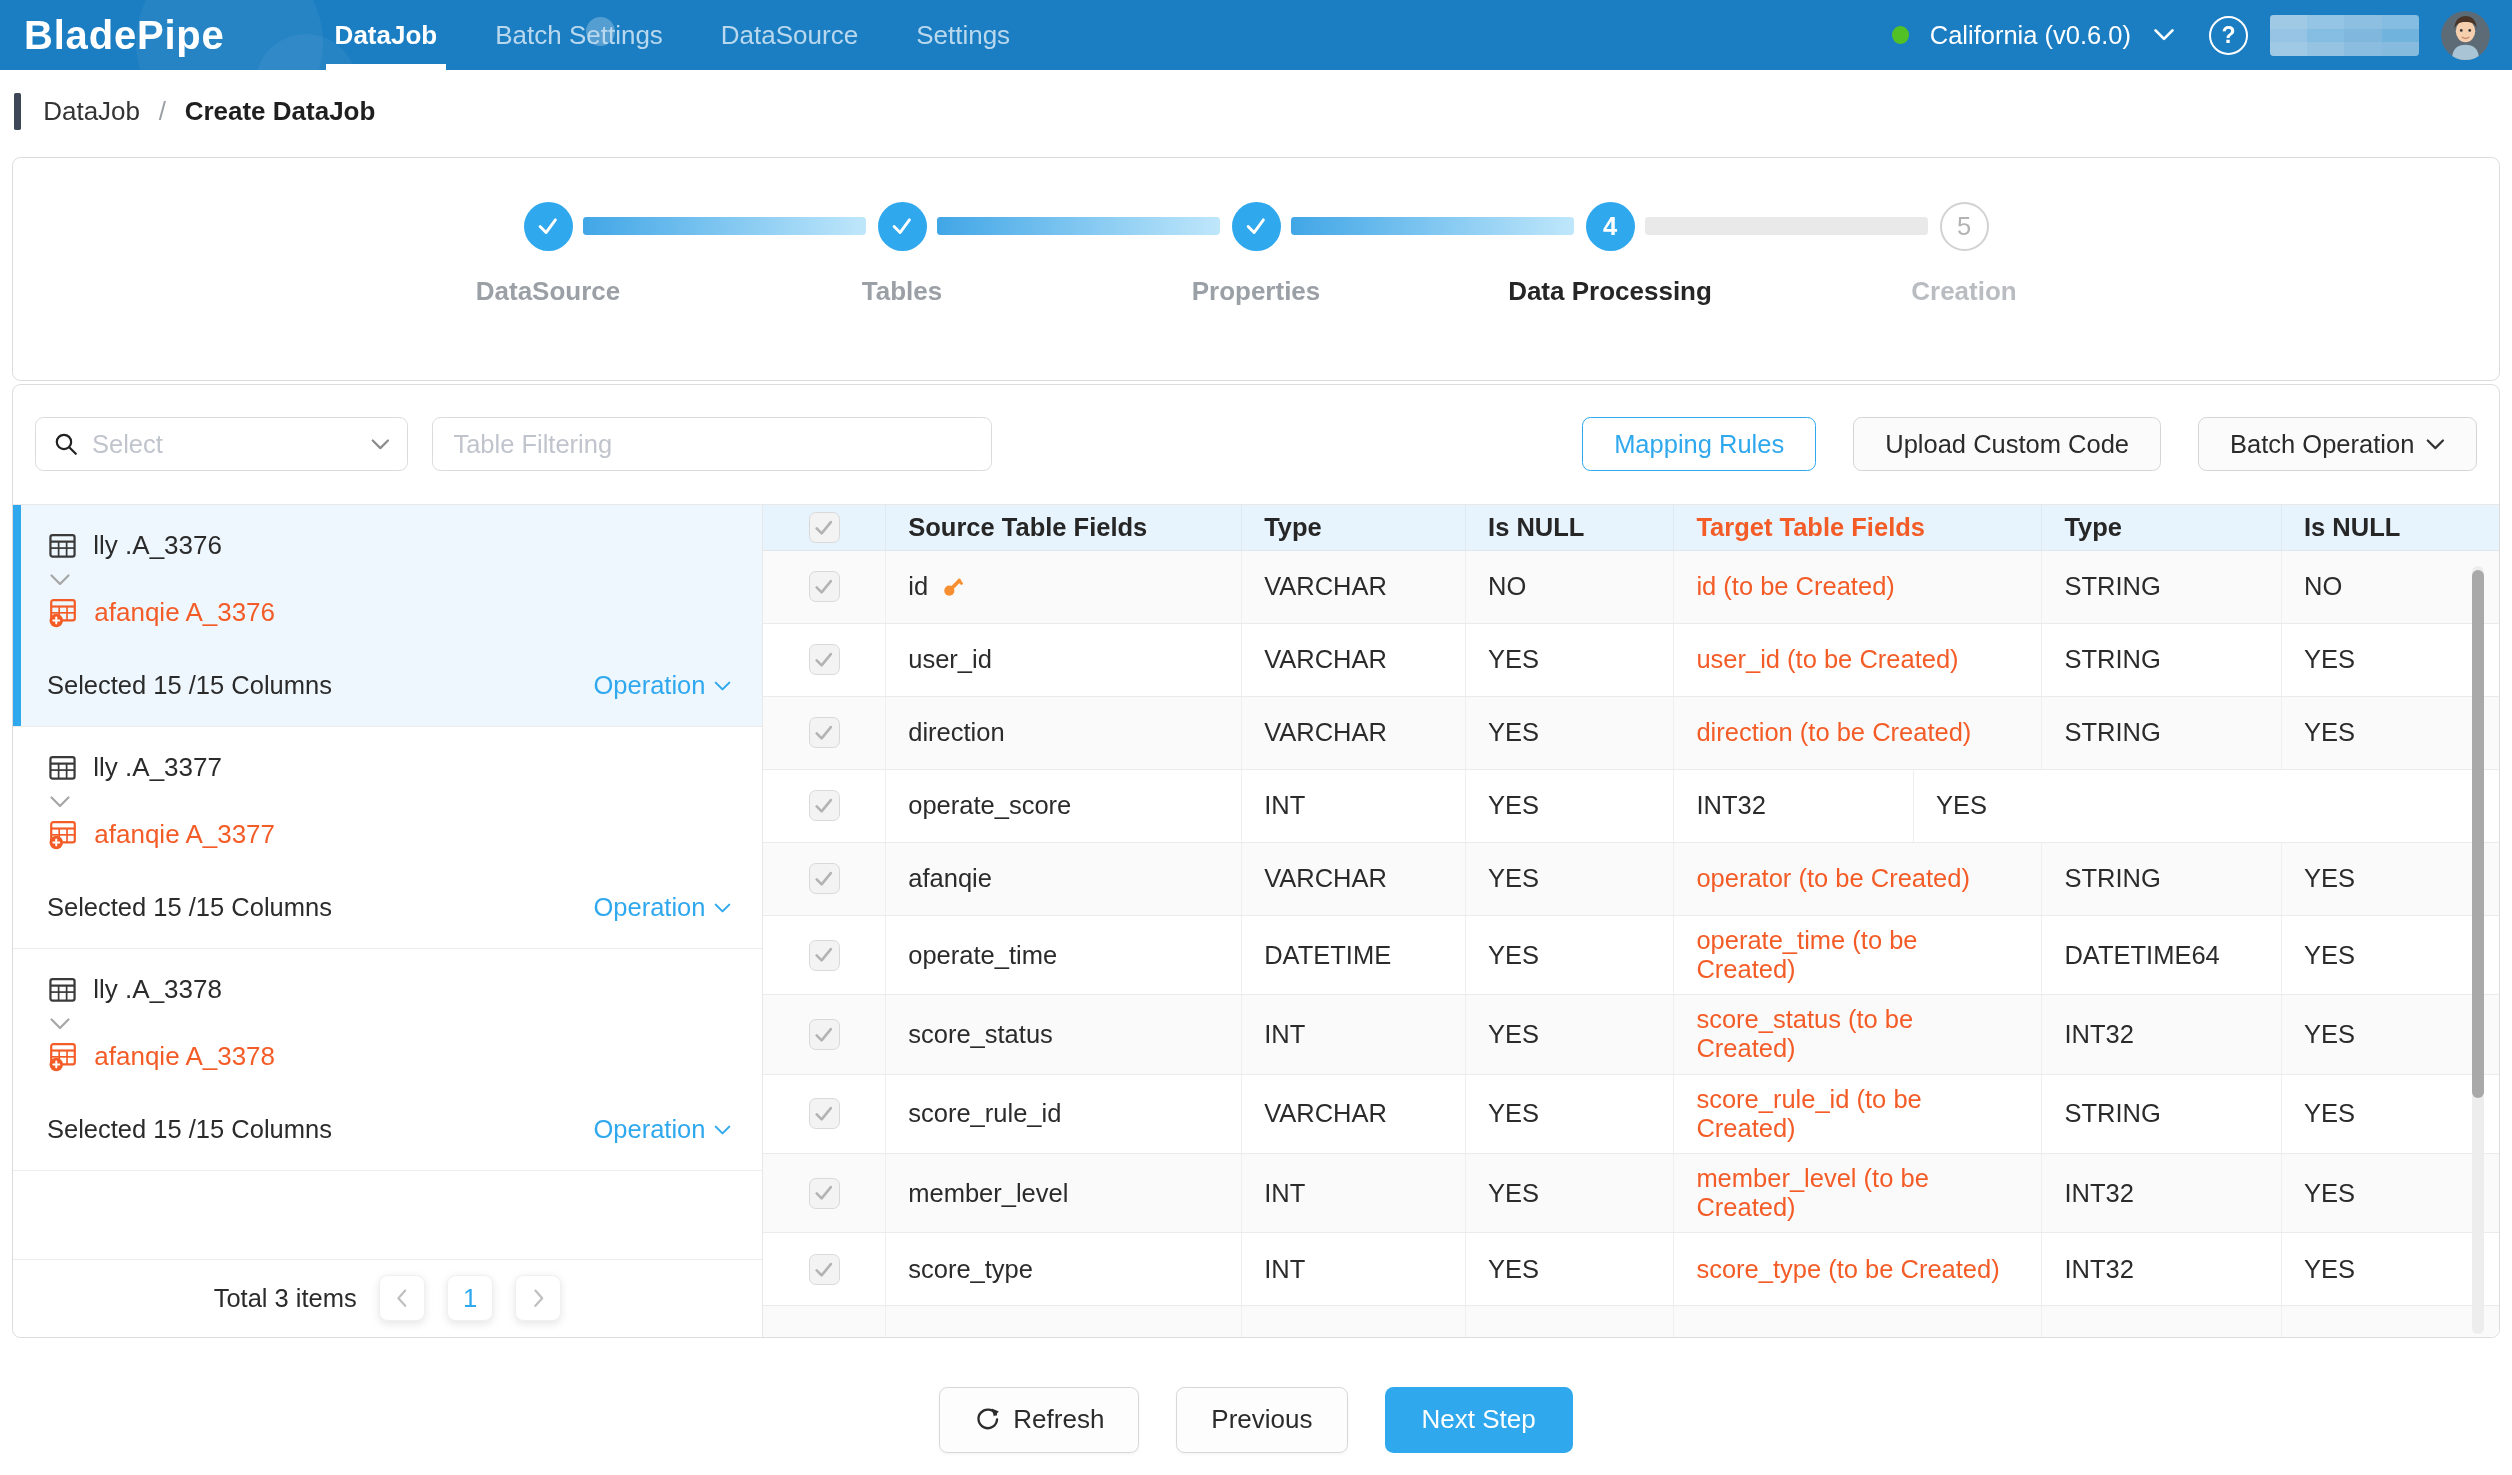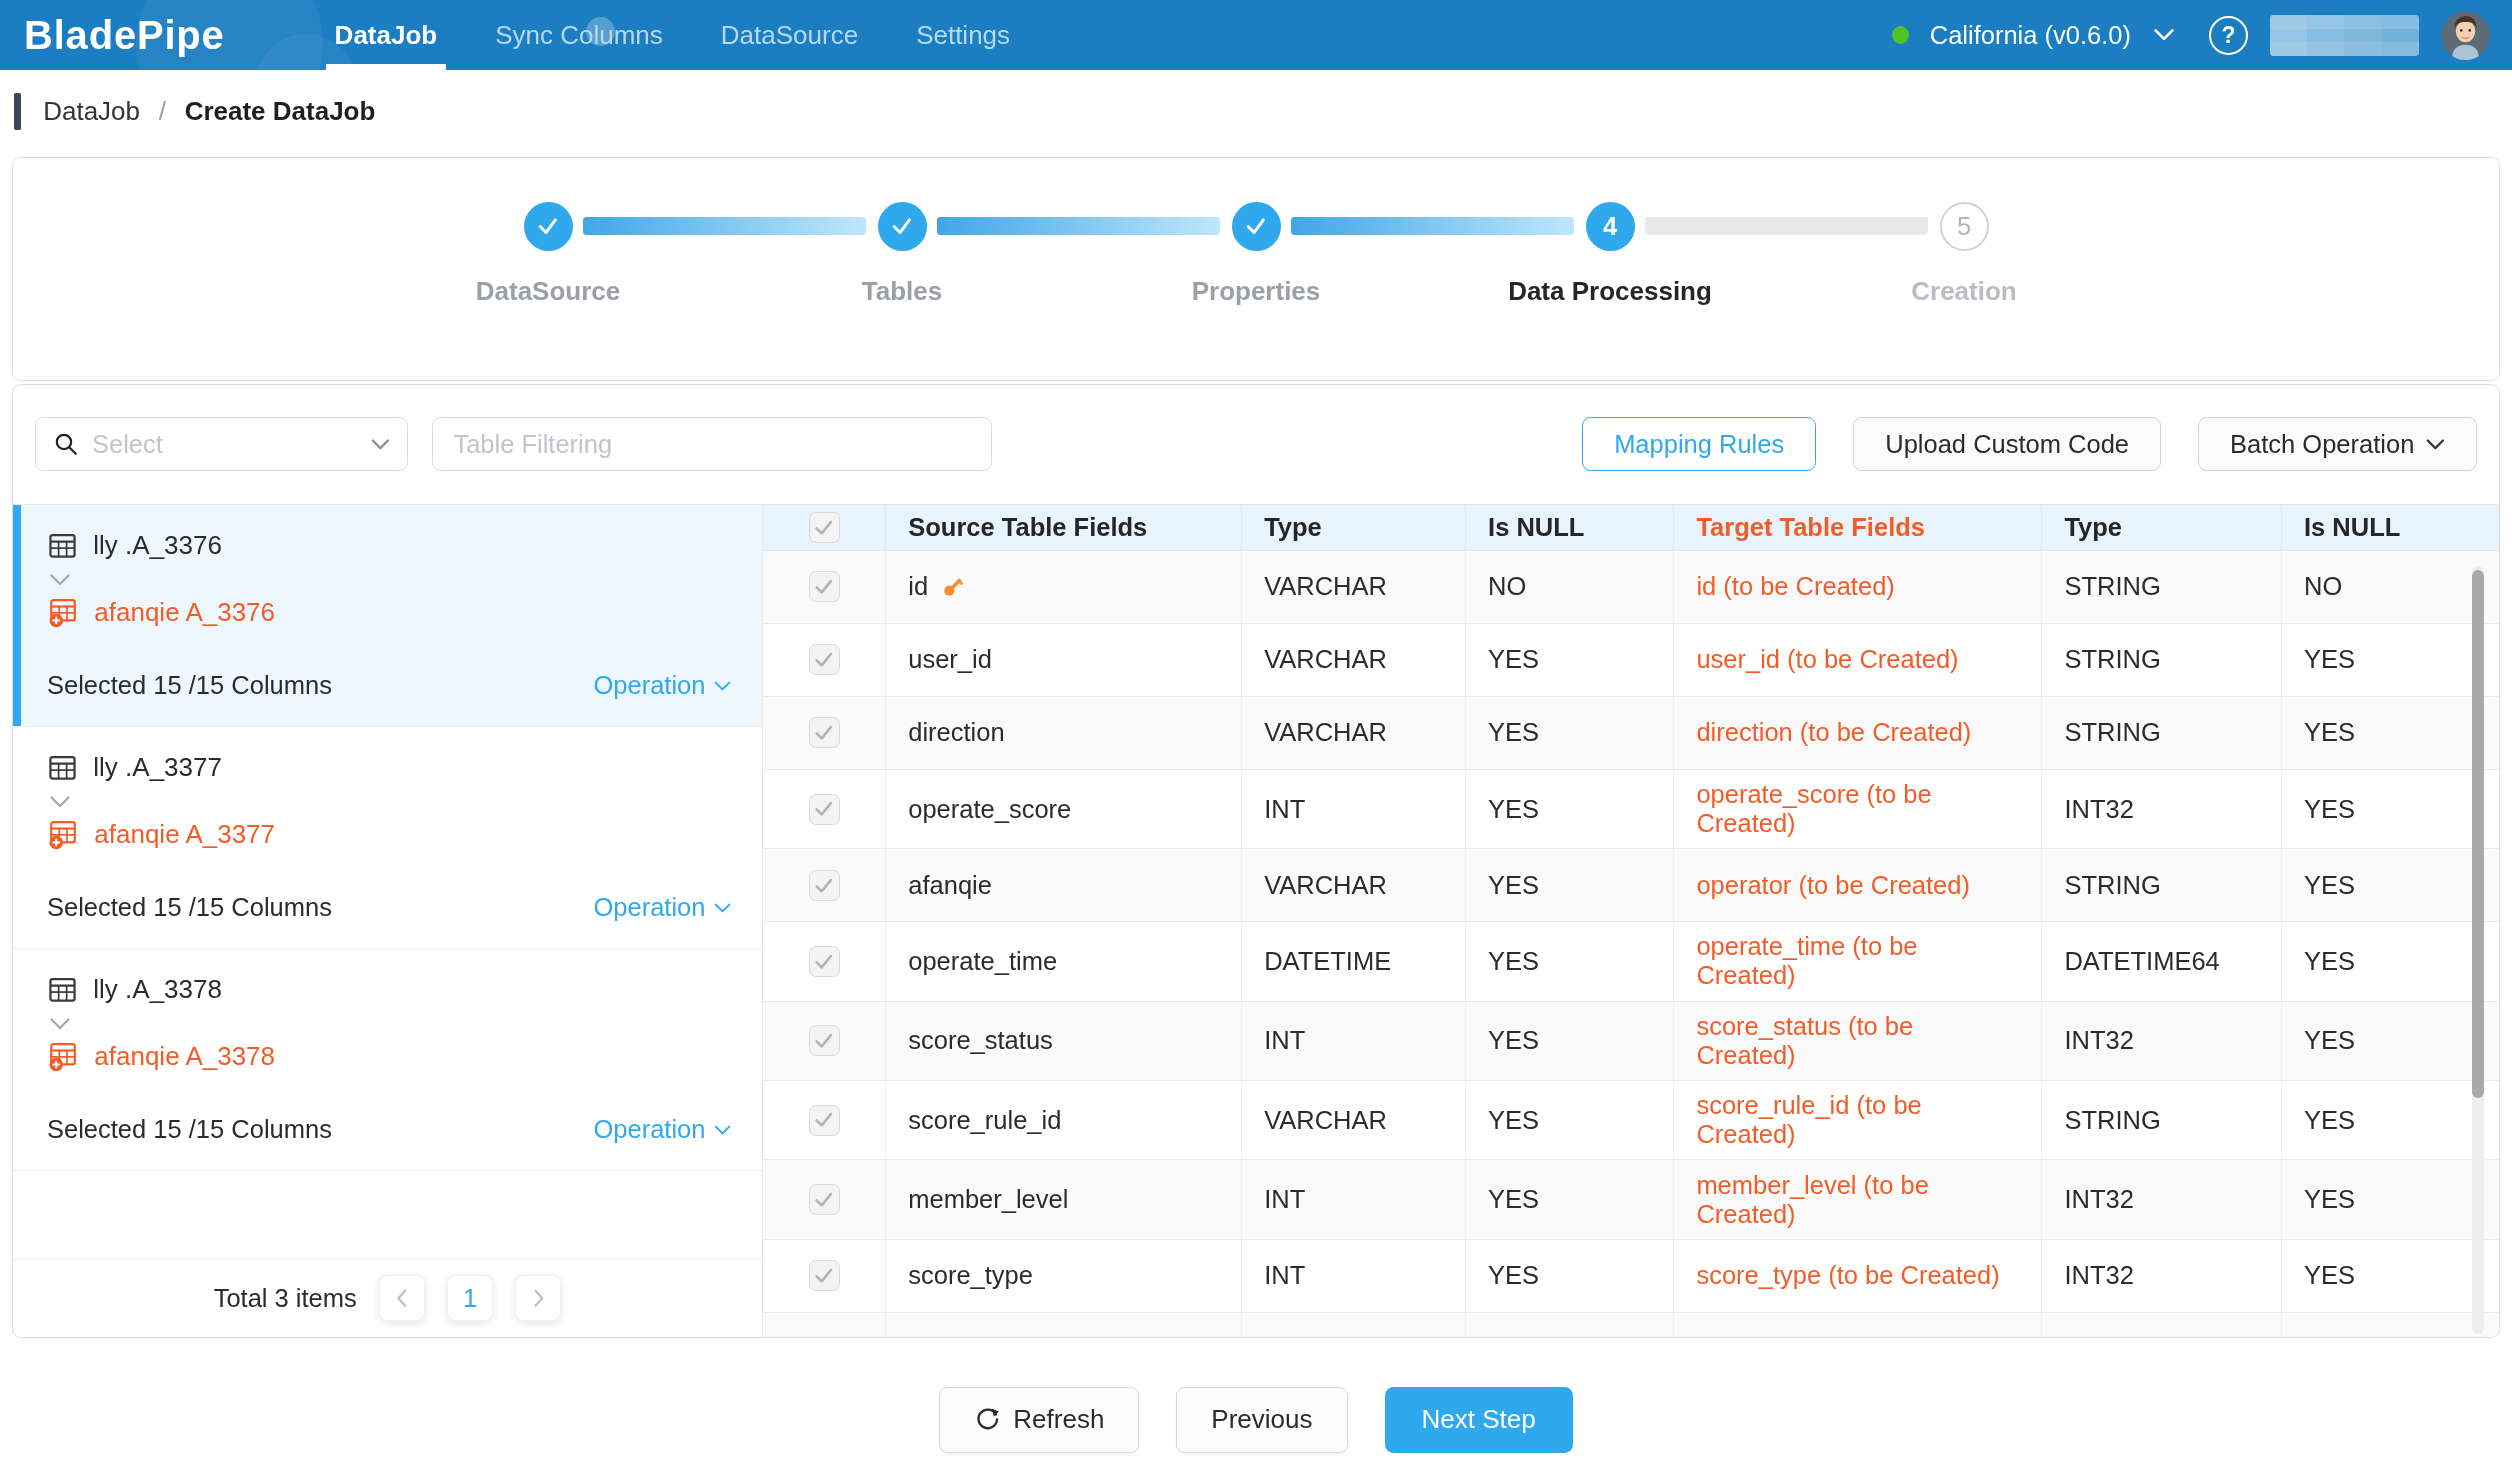--- a/index.html
+++ b/index.html
@@ -140,21 +140,21 @@
 </head>
 <body>
 
 <div class="navbar">
   <div class="bubble1"></div>
   <div class="bubble3"></div>
   <div class="bubble2"></div>
   <div class="logo">BladePipe</div>
   <div class="nav-items">
     <div class="nav-item active">DataJob</div>
-    <div class="nav-item">Sync Columns</div>
+    <div class="nav-item">Batch Settings</div>
     <div class="nav-item">DataSource</div>
     <div class="nav-item">Settings</div>
   </div>
   <div class="nav-right">
     <span class="status-dot"></span>
     <span class="region-label">California (v0.6.0)</span>
     <svg width="22" height="15.3" viewBox="0 0 26 18">
       <polyline points="3,4 13,14 23,4" fill="none" stroke="#fff" stroke-width="3.2" stroke-linecap="round" stroke-linejoin="round"></polyline>
     </svg>
     <div class="help-circle">?</div>
@@ -515,23 +515,20 @@
           <div class="td c-src">
             <span>operate_score</span>
 
           </div>
           <div class="td c-type">
             <span>INT</span>
           </div>
           <div class="td c-null">
             <span>YES</span>
           </div>
-          <div class="td c-target">
-            <span>operate_score (to be Created)</span>
-          </div>
           <div class="td c-ttype">
             <span>INT32</span>
           </div>
           <div class="td c-tnull">
             <span>YES</span>
           </div>
         </div>
 
         <div class="trow">
           <div class="td c-check">

